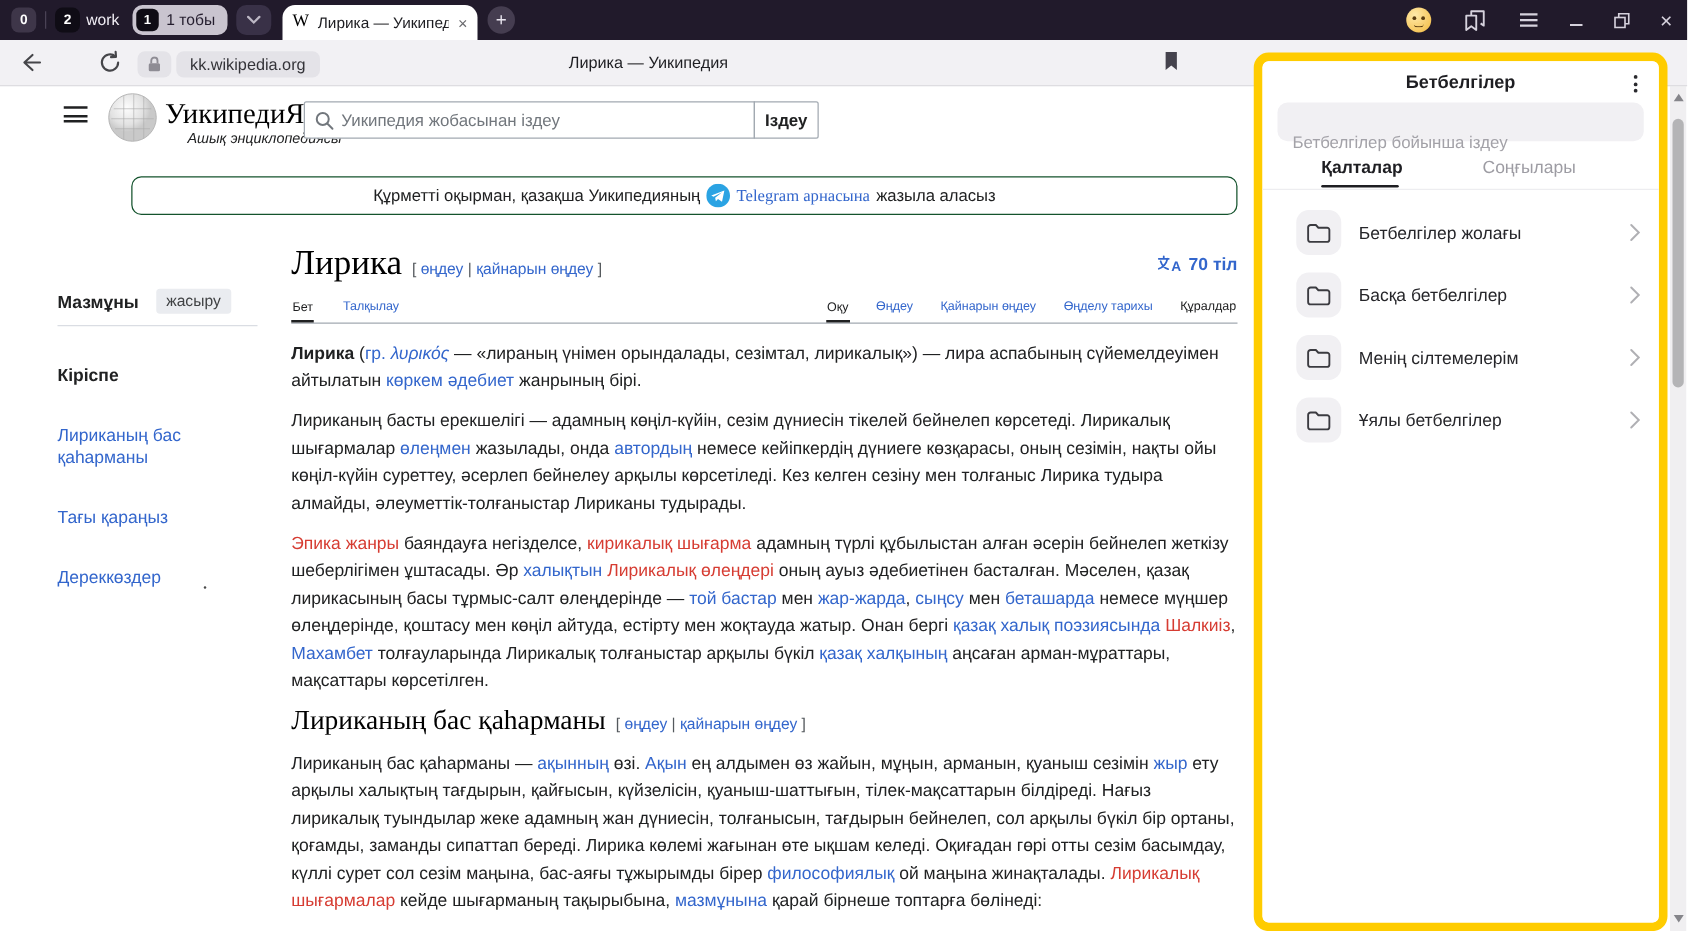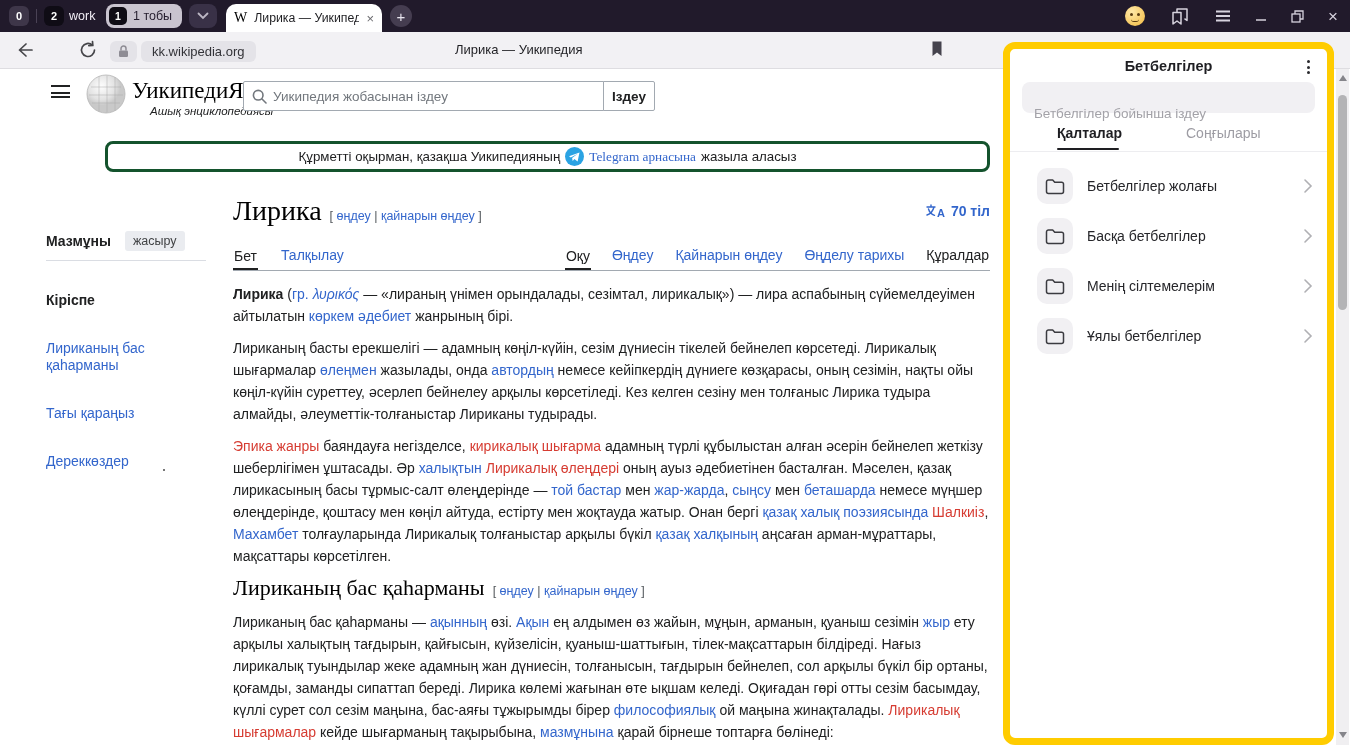--- a/index.html
+++ b/index.html
@@ -60,32 +60,32 @@
   .logo-text{position:absolute;left:132px;top:9px;font-family:"Liberation Serif",serif;font-size:23px;color:#000;}
   .logo-tag{position:absolute;left:150px;top:36px;font-family:Liberation Sans, sans-serif;font-style:italic;
     font-size:11.5px;color:#202122;}
   .wsearch{position:absolute;left:243px;top:12px;width:361px;height:30px;border:1px solid #a2a9b1;
     border-radius:2px 0 0 2px;background:#fff;display:flex;align-items:center;padding-left:8px;gap:6px;}
   .wsearch input{border:none;outline:none;font-size:13.5px;color:#202122;width:300px;font-family:inherit;background:transparent;}
   .wsearch input::placeholder{color:#72777d;}
   .wsearch-btn{position:absolute;left:603px;top:12px;width:52px;height:30px;border:1px solid #a2a9b1;
     border-radius:0 2px 2px 0;background:#fff;font-size:13.5px;font-weight:700;color:#202122;
     display:flex;align-items:center;justify-content:center;}
-  .banner{position:absolute;left:105px;top:72px;width:885px;height:31px;border:3px solid #14532d;border-radius:8px;
+  .banner{position:absolute;left:105px;top:72px;width:885px;height:31px;border:1px solid #14532d;border-radius:8px;
     background:#fff;display:flex;align-items:center;justify-content:center;gap:5px;font-size:13.3px;color:#202122;}
   .banner .blink{color:var(--blue);font-family:Liberation Serif, serif;}
 
   .article{position:absolute;left:233px;top:126px;width:757px;}
   .h1row{position:relative;height:34px;}
   .h1row h1{display:inline;font-family:"Liberation Serif",serif;font-weight:400;font-size:28px;color:#000;}
   .editlinks{font-size:12.5px;margin-left:8px;}
   .langbox{position:absolute;right:0;top:8px;display:flex;align-items:center;gap:6px;
     color:var(--blue);font-size:14px;font-weight:700;}
-  .ptabs{position:relative;margin-top:12px;height:30px;border-bottom:1px solid #a2a9b1;
-    display:flex;align-items:flex-end;font-size:14px;}
+  .ptabs{position:relative;margin-top:0;height:30px;border-bottom:1px solid #a2a9b1;
+    display:flex;align-items:flex-end;font-size:10px;}
   .ptab{padding:0 1px 7px 1px;margin-right:22px;color:var(--blue);}
   .ptab.on{color:#202122;border-bottom:2.5px solid #202122;padding-bottom:4.5px;}
   .ptab.plain{color:#202122;}
   .ptabs .rgt{position:absolute;right:0;bottom:0;display:flex;gap:20px;align-items:flex-end;}
   .content{margin-top:12px;font-size:14px;line-height:22px;color:var(--dark);}
   .content p{margin:0 0 10px 0;}
   .content h2{font-family:"Liberation Serif",serif;font-weight:400;font-size:22px;color:#000;
     margin:4px 0 9px 0;}
   .content h2 .editlinks{font-size:12.5px;font-family:"Liberation Sans",sans-serif;}
   .content ul{margin:0 0 0 13px;padding-left:13px;}
@@ -114,21 +114,21 @@
   
   .scrap{position:absolute;background:#fbfbfc;border:1px solid #e0dfe3;border-radius:8px;z-index:2;}
   .caret{position:absolute;left:1140px;top:33px;z-index:3;width:0;height:0;
     border-left:12px solid transparent;border-right:12px solid transparent;border-bottom:10px solid #fff;
     filter:drop-shadow(0 -1px 0 #d8d7db);}
   .reddot{position:absolute;left:1264px;top:37px;width:5px;height:5px;border-radius:50%;background:#e53935;z-index:2;}
 
   
   .bmpanel{position:absolute;left:1003px;top:42px;width:331px;height:703px;z-index:6;
     border:7px solid var(--yellow);border-radius:12px;background:#fff;}
-  .bm-inner{position:relative;width:100%;height:100%;background:#fff;border-radius:16px;}
+  .bm-inner{position:relative;width:100%;height:100%;background:#fff;border-radius:5px;}
   .bm-title{position:absolute;left:0;right:0;top:9px;text-align:center;font-size:14.5px;font-weight:700;color:#1e1e22;}
   .bm-kebab{position:absolute;right:11px;top:9px;width:16px;height:18px;display:flex;flex-direction:column;
     align-items:center;justify-content:center;gap:2.5px;}
   .bm-kebab i{width:3px;height:3px;border-radius:50%;background:#2a2a2e;}
   .bm-search{position:absolute;left:12px;top:33px;width:293px;height:31px;border-radius:8px;background:var(--panelgray);
     border:none;display:flex;align-items:center;padding:0 12px;}
   .bm-search input{border:none;outline:none;background:transparent;font-size:13.5px;width:100%;color:#333;font-family:inherit;margin-top:32px;}
   .bm-search input::placeholder{color:#a3a2a8;}
   .bm-tabs{position:absolute;left:0;top:76px;width:100%;height:27px;border-bottom:1px solid #ededf0;}
   .bm-tab{position:absolute;top:0;font-size:14px;}

